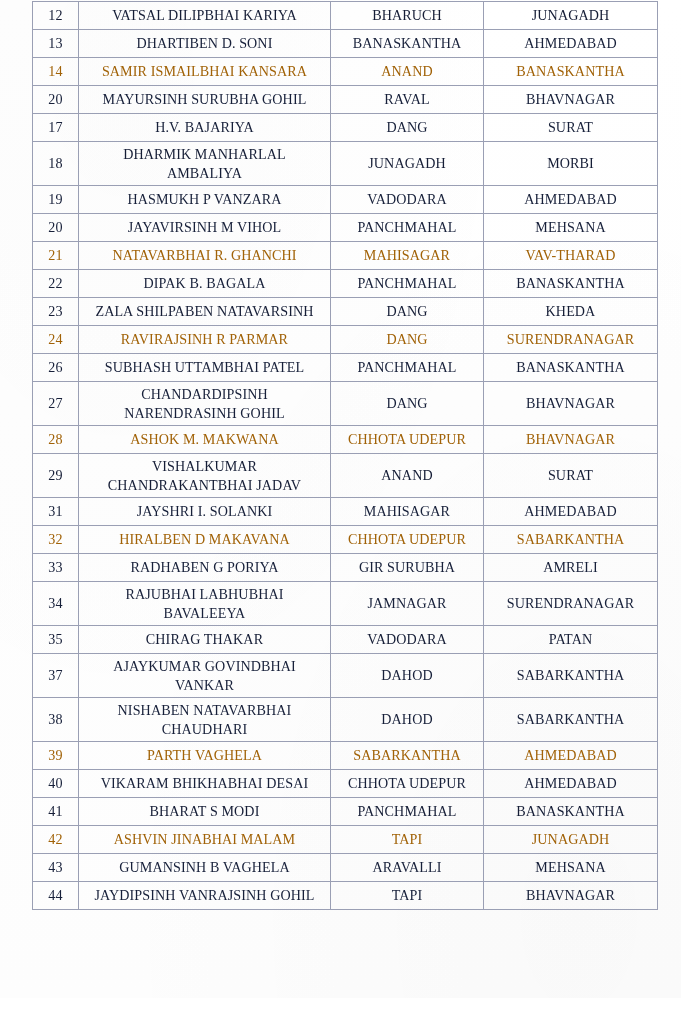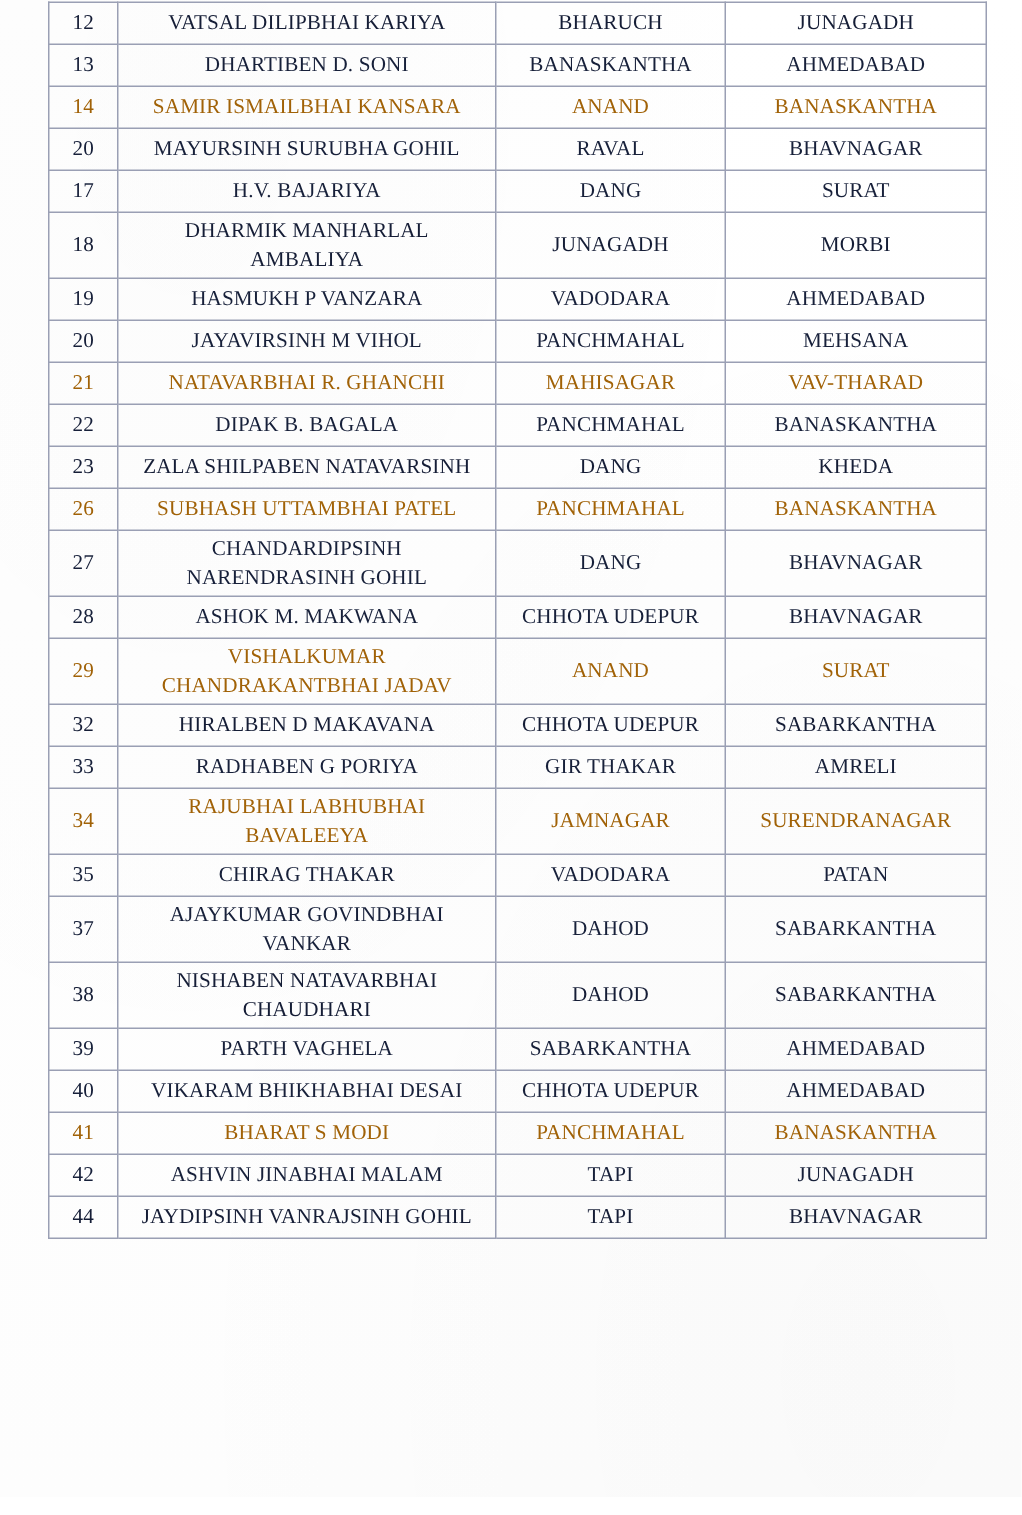--- a/index.html
+++ b/index.html
@@ -156,20 +156,26 @@
             <td class="d1">PANCHMAHAL</td>
             <td class="d2">BANASKANTHA</td>
           </tr>
           <tr class="r1">
             <td class="sr">23</td>
             <td class="name">ZALA SHILPABEN NATAVARSINH</td>
             <td class="d1">DANG</td>
             <td class="d2">KHEDA</td>
           </tr>
           <tr class="r1">
+            <td class="sr">24</td>
+            <td class="name">RAVIRAJSINH R PARMAR</td>
+            <td class="d1">DANG</td>
+            <td class="d2">SURENDRANAGAR</td>
+          </tr>
+          <tr class="r1">
             <td class="sr">26</td>
             <td class="name">SUBHASH UTTAMBHAI PATEL</td>
             <td class="d1">PANCHMAHAL</td>
             <td class="d2">BANASKANTHA</td>
           </tr>
           <tr class="r2">
             <td class="sr">27</td>
             <td class="name">CHANDARDIPSINH
 NARENDRASINH GOHIL</td>
             <td class="d1">DANG</td>
@@ -182,29 +188,35 @@
             <td class="d2">BHAVNAGAR</td>
           </tr>
           <tr class="r2">
             <td class="sr">29</td>
             <td class="name">VISHALKUMAR
 CHANDRAKANTBHAI JADAV</td>
             <td class="d1">ANAND</td>
             <td class="d2">SURAT</td>
           </tr>
           <tr class="r1">
+            <td class="sr">31</td>
+            <td class="name">JAYSHRI I. SOLANKI</td>
+            <td class="d1">MAHISAGAR</td>
+            <td class="d2">AHMEDABAD</td>
+          </tr>
+          <tr class="r1">
             <td class="sr">32</td>
             <td class="name">HIRALBEN D MAKAVANA</td>
             <td class="d1">CHHOTA UDEPUR</td>
             <td class="d2">SABARKANTHA</td>
           </tr>
           <tr class="r1">
             <td class="sr">33</td>
             <td class="name">RADHABEN G PORIYA</td>
-            <td class="d1">GIR THAKAR</td>
+            <td class="d1">GIR SURUBHA</td>
             <td class="d2">AMRELI</td>
           </tr>
           <tr class="r2">
             <td class="sr">34</td>
             <td class="name">RAJUBHAI LABHUBHAI
 BAVALEEYA</td>
             <td class="d1">JAMNAGAR</td>
             <td class="d2">SURENDRANAGAR</td>
           </tr>
           <tr class="r1">
@@ -245,20 +257,26 @@
             <td class="d1">PANCHMAHAL</td>
             <td class="d2">BANASKANTHA</td>
           </tr>
           <tr class="r1">
             <td class="sr">42</td>
             <td class="name">ASHVIN JINABHAI MALAM</td>
             <td class="d1">TAPI</td>
             <td class="d2">JUNAGADH</td>
           </tr>
           <tr class="r1">
+            <td class="sr">43</td>
+            <td class="name">GUMANSINH B VAGHELA</td>
+            <td class="d1">ARAVALLI</td>
+            <td class="d2">MEHSANA</td>
+          </tr>
+          <tr class="r1">
             <td class="sr">44</td>
             <td class="name">JAYDIPSINH VANRAJSINH GOHIL</td>
             <td class="d1">TAPI</td>
             <td class="d2">BHAVNAGAR</td>
           </tr>
         </tbody>
     </table>
   </div>
 </div>
 

